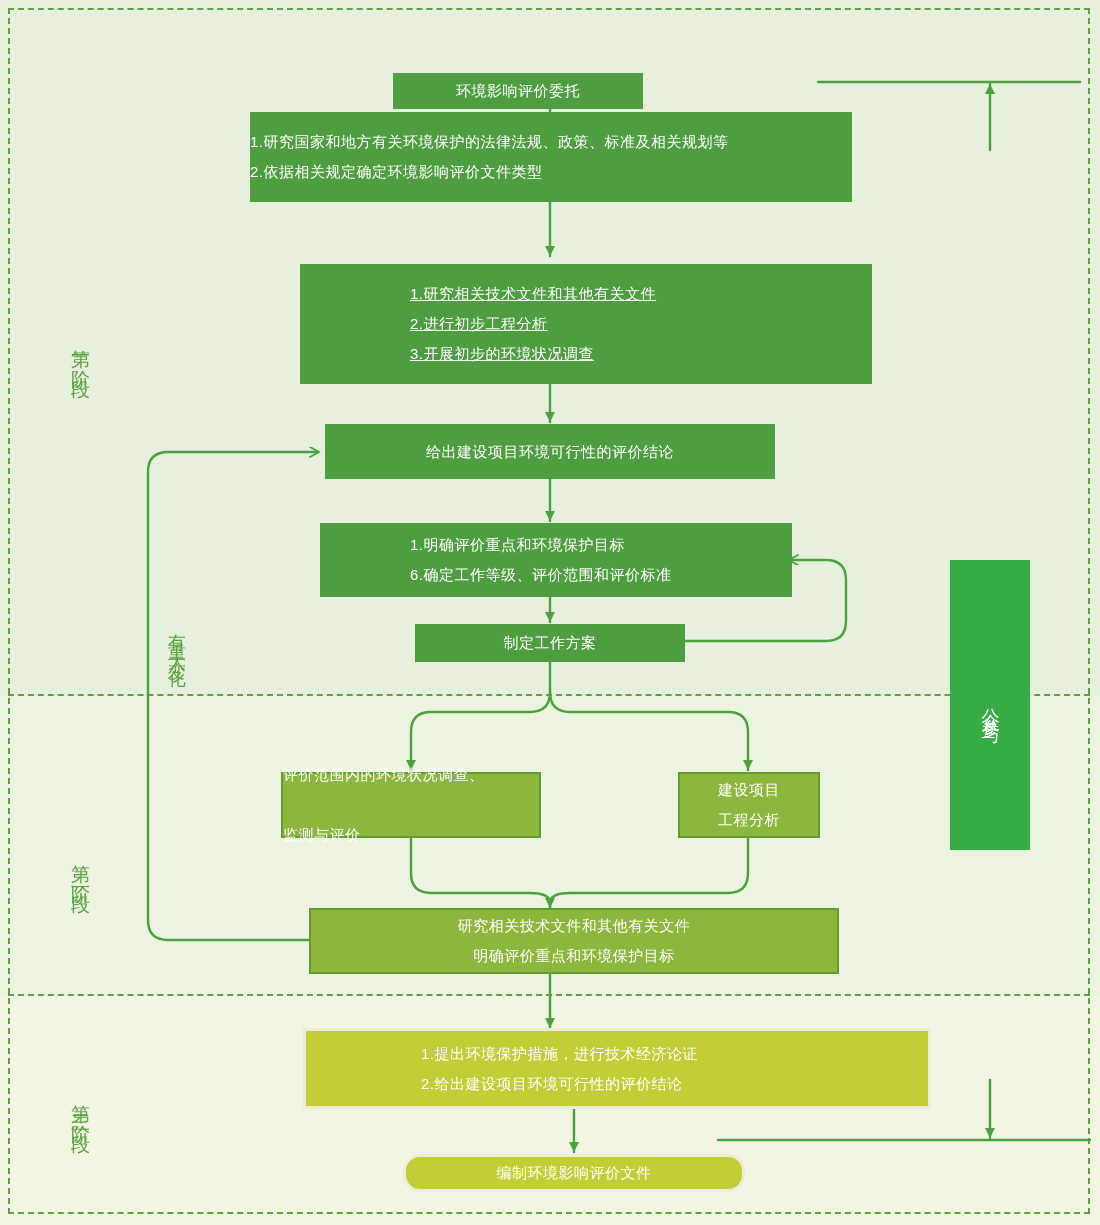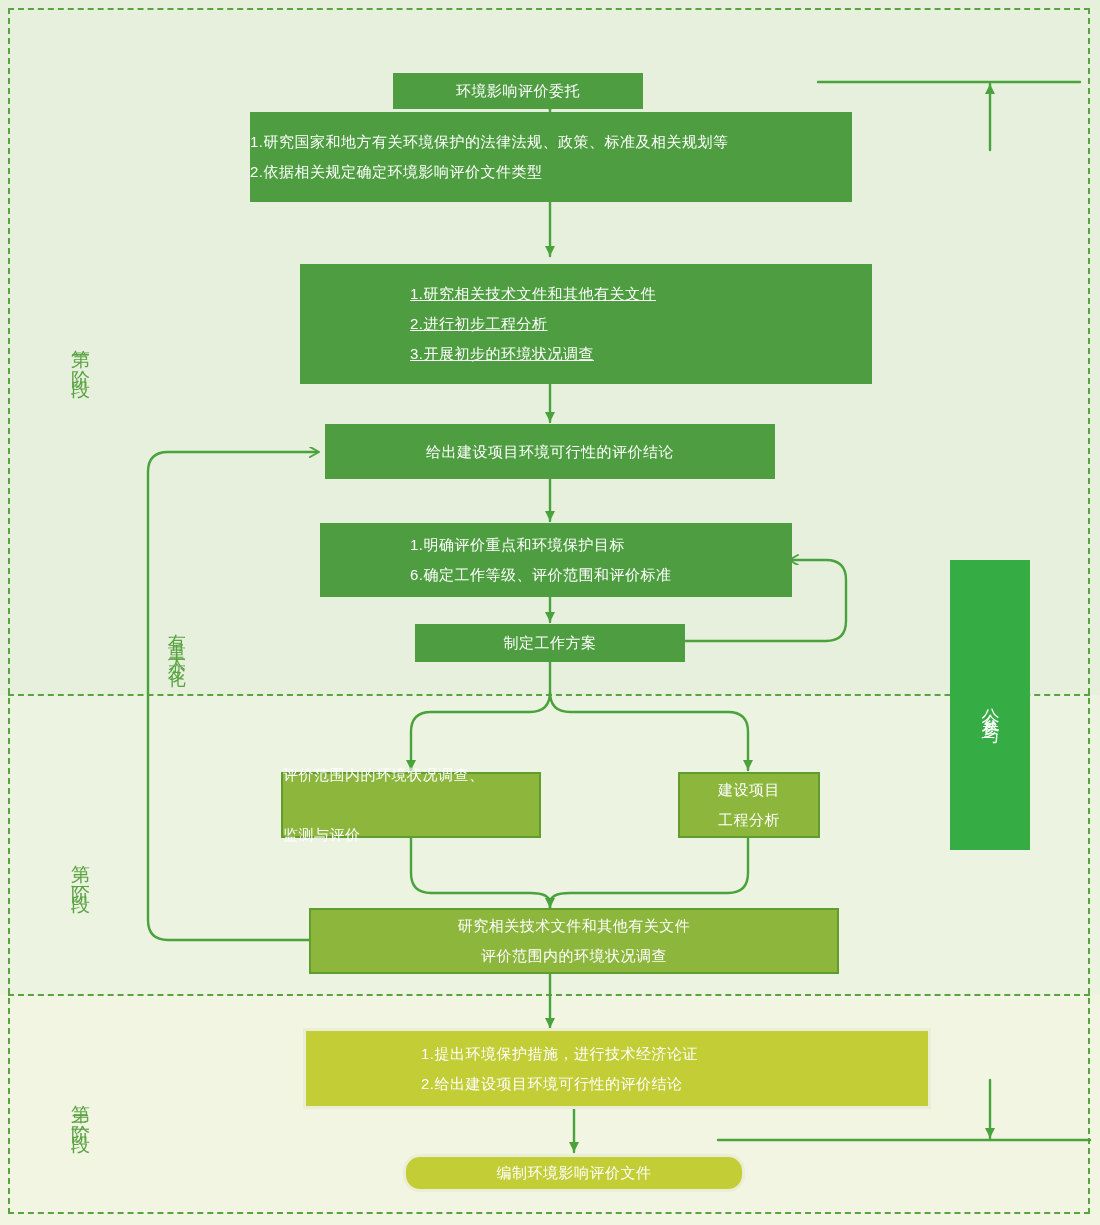--- a/index.html
+++ b/index.html
@@ -185,21 +185,21 @@
     <span class="ln">监测与评价</span>
   </div>
 
   <div class="node mid" style="left:678px;top:772px;width:142px;height:66px;">
     <span class="ln">建设项目</span>
     <span class="ln">工程分析</span>
   </div>
 
   <div class="node mid" style="left:309px;top:908px;width:530px;height:66px;">
     <span class="ln">研究相关技术文件和其他有关文件</span>
-    <span class="ln">评价范围内的环境状况调查</span>
+    <span class="ln">明确评价重点和环境保护目标</span>
   </div>
 
   <div class="node olive left-align" style="left:303px;top:1028px;width:628px;height:81px;padding-left:115px;">
     <span class="ln">1.提出环境保护措施，进行技术经济论证</span>
     <span class="ln">2.给出建设项目环境可行性的评价结论</span>
   </div>
 
   <div class="node olive" style="left:403px;top:1154px;width:342px;height:38px;border-radius:17px;">
     <span class="ln">编制环境影响评价文件</span>
   </div>

